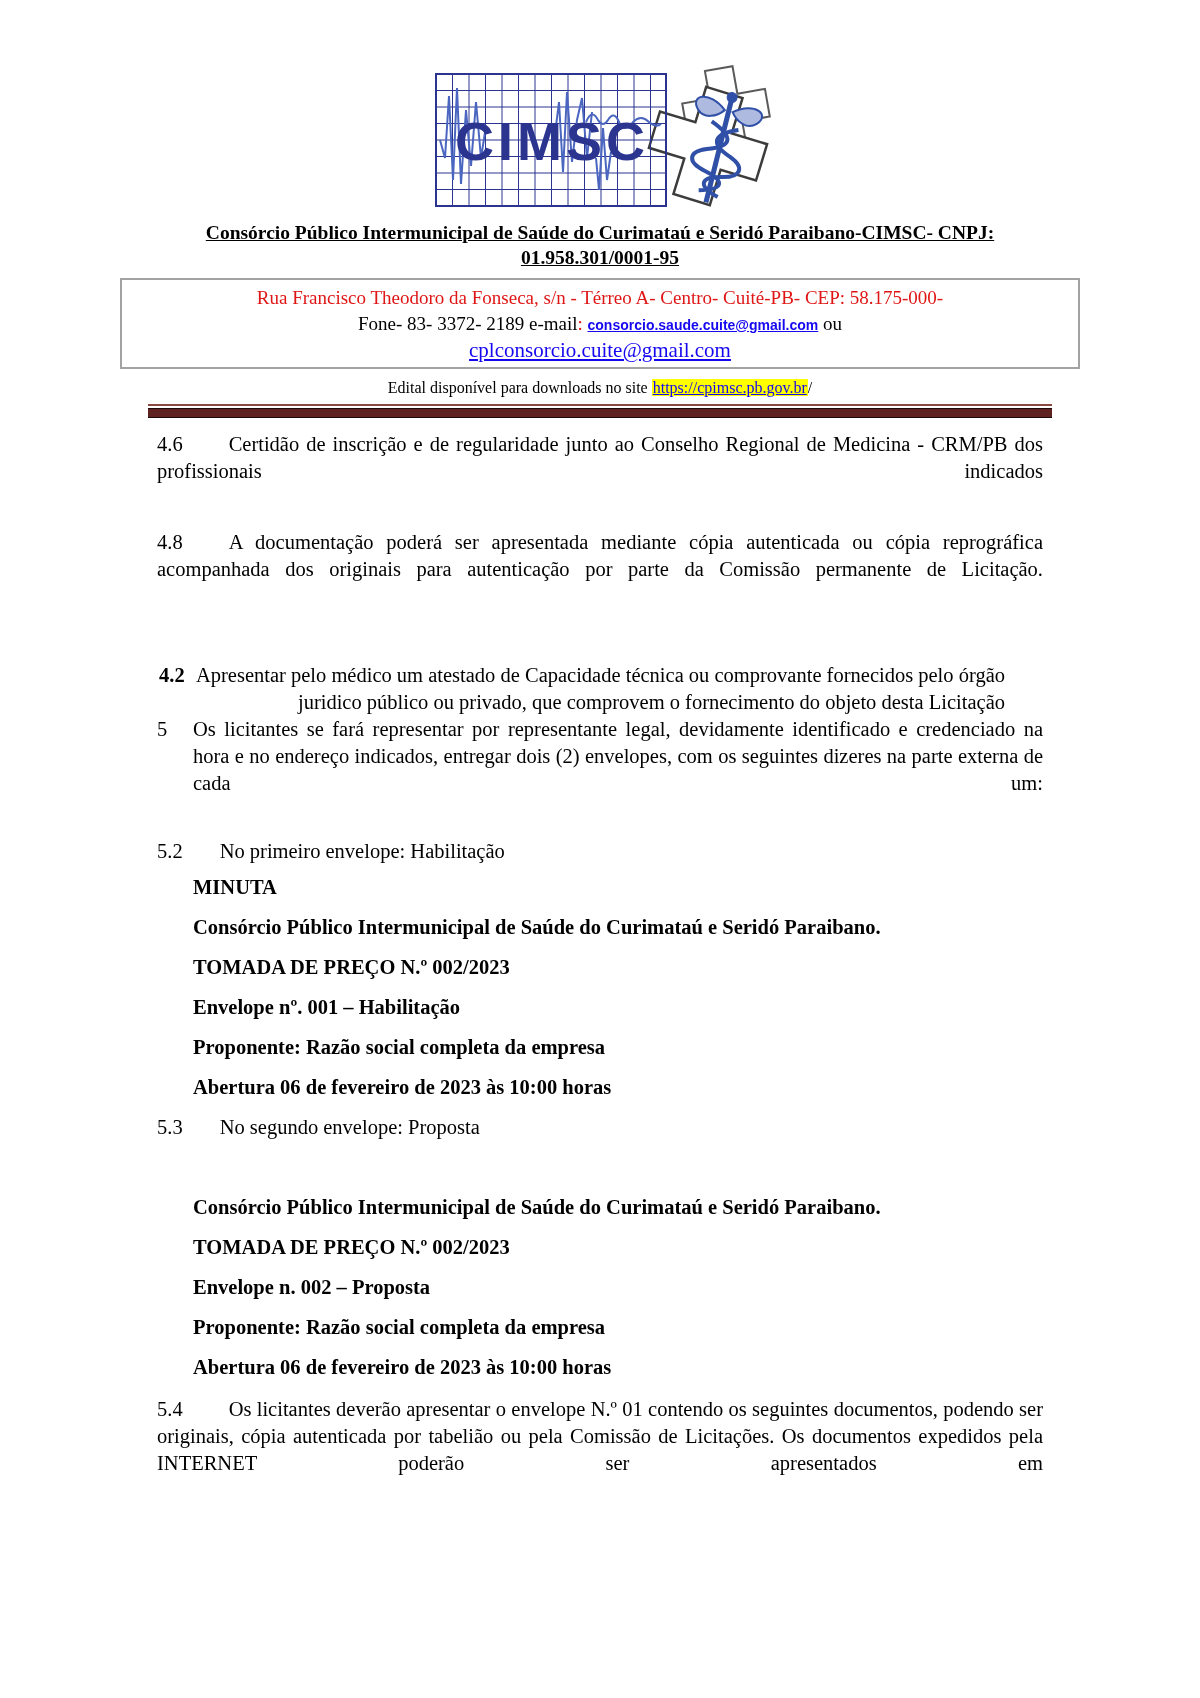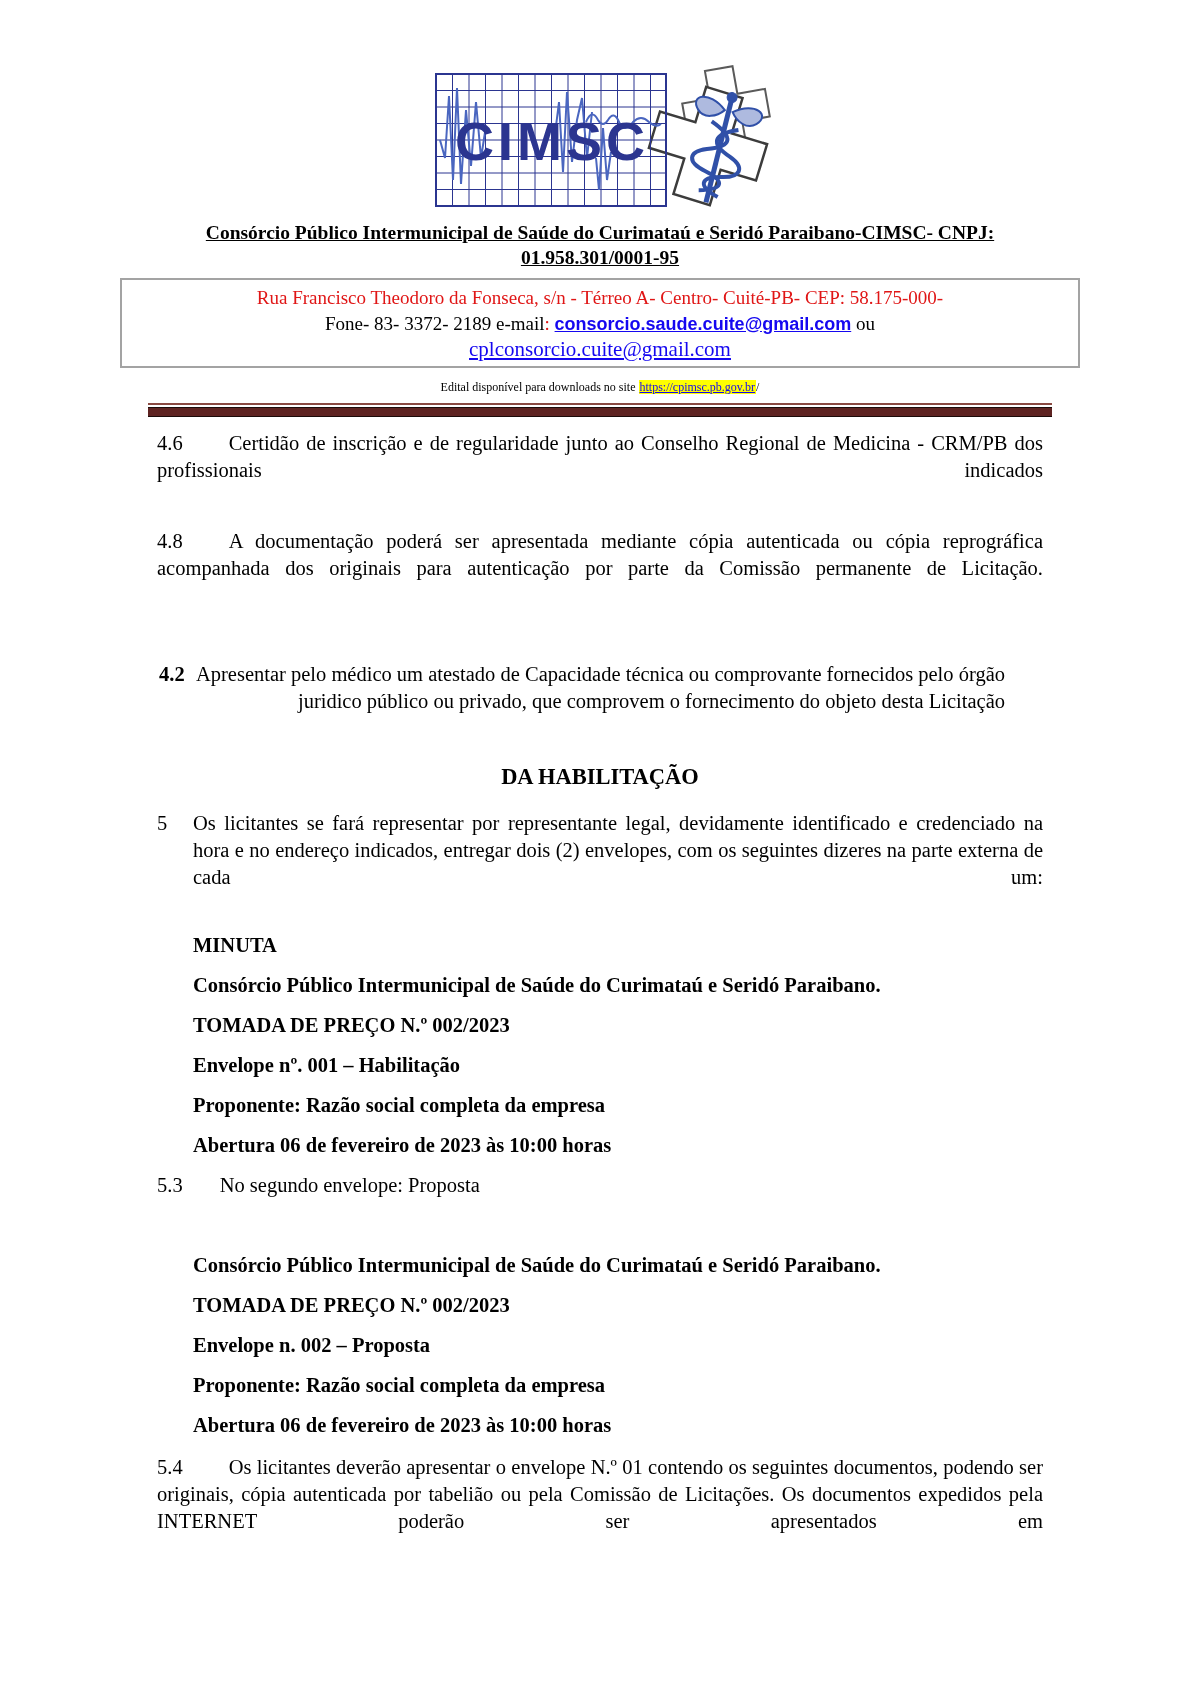--- a/index.html
+++ b/index.html
@@ -21,24 +21,24 @@
     border:2px solid #a3a3a3;
     padding:5px 10px 6px;
     text-align:center;
   }
   .addr-line{color:#e01616;font-size:19px;line-height:25px;}
   .fone-line{font-size:19px;line-height:28px;}
   .fone-line .red-colon{color:#e01616;}
   .email-main{
     font-family:"Liberation Sans", sans-serif;
     font-weight:bold;color:#1507f0;
-    text-decoration:underline;font-size:18px;
+    text-decoration:underline;font-size:14px;
   }
   .email-cpl{color:#1507f0;text-decoration:underline;font-size:21px;line-height:22px;}
-  .edital-line{margin-top:6px;text-align:center;font-size:12px;line-height:26px;}
+  .edital-line{margin-top:6px;text-align:center;font-size:16px;line-height:26px;}
   .edital-link{
     color:#1507f0;text-decoration:underline;
     background:#ffff00;padding:0 1px;
   }
   .divider{margin:3px 148px 0;}
   .divider .thin{border-top:2px solid #8a4a42;margin-bottom:2px;}
   .divider .thick{height:8px;background:#5e2321;border-top:1.5px solid #1c0b0a;border-bottom:1.5px solid #1c0b0a;}
   
   .content{margin:13px 157px 0;font-size:20.5px;line-height:27px;}
   p{margin:0;}
@@ -133,24 +133,24 @@
 
   <div class="content">
 
     <p class="para"><span>4.6</span><span class="tab"></span><span>Certidão de inscrição e de regularidade junto ao Conselho Regional de Medicina - CRM/PB dos profissionais indicados</span></p>
 
 
     <p class="para p48"><span>4.8</span><span class="tab"></span><span>A documentação poderá ser apresentada mediante cópia autenticada ou cópia reprográfica acompanhada dos originais para autenticação por parte da Comissão permanente de Licitação.</span></p>
 
     <p class="para42"><span class="num42">4.2</span><span>Apresentar pelo médico um atestado  de Capacidade técnica ou comprovante fornecidos pelo órgão juridico público ou privado,  que comprovem o fornecimento do objeto desta Licitação</span></p>
 
-    <div class="heading">DA HABILITAÇÃO</div>
 
     <p class="para-hang"><span class="hang-num">5</span><span>Os licitantes se fará representar por representante legal, devidamente identificado e credenciado na hora e no endereço indicados, entregar dois (2) envelopes, com os seguintes dizeres na parte externa de cada um:</span></p>
 
+    <p class="para-line"><span>5.2</span><span class="tab-sm"></span><span>No primeiro envelope: Habilitação</span></p>
 
     <div class="envelope env1">
       <p>MINUTA</p>
       <p>Consórcio Público Intermunicipal de Saúde do Curimataú e Seridó Paraibano.</p>
       <p>TOMADA DE PREÇO N.º 002/2023</p>
       <p>Envelope nº. 001 – Habilitação</p>
       <p>Proponente: Razão social completa da empresa</p>
       <p>Abertura 06 de fevereiro de 2023 às 10:00 horas</p>
     </div>
 

